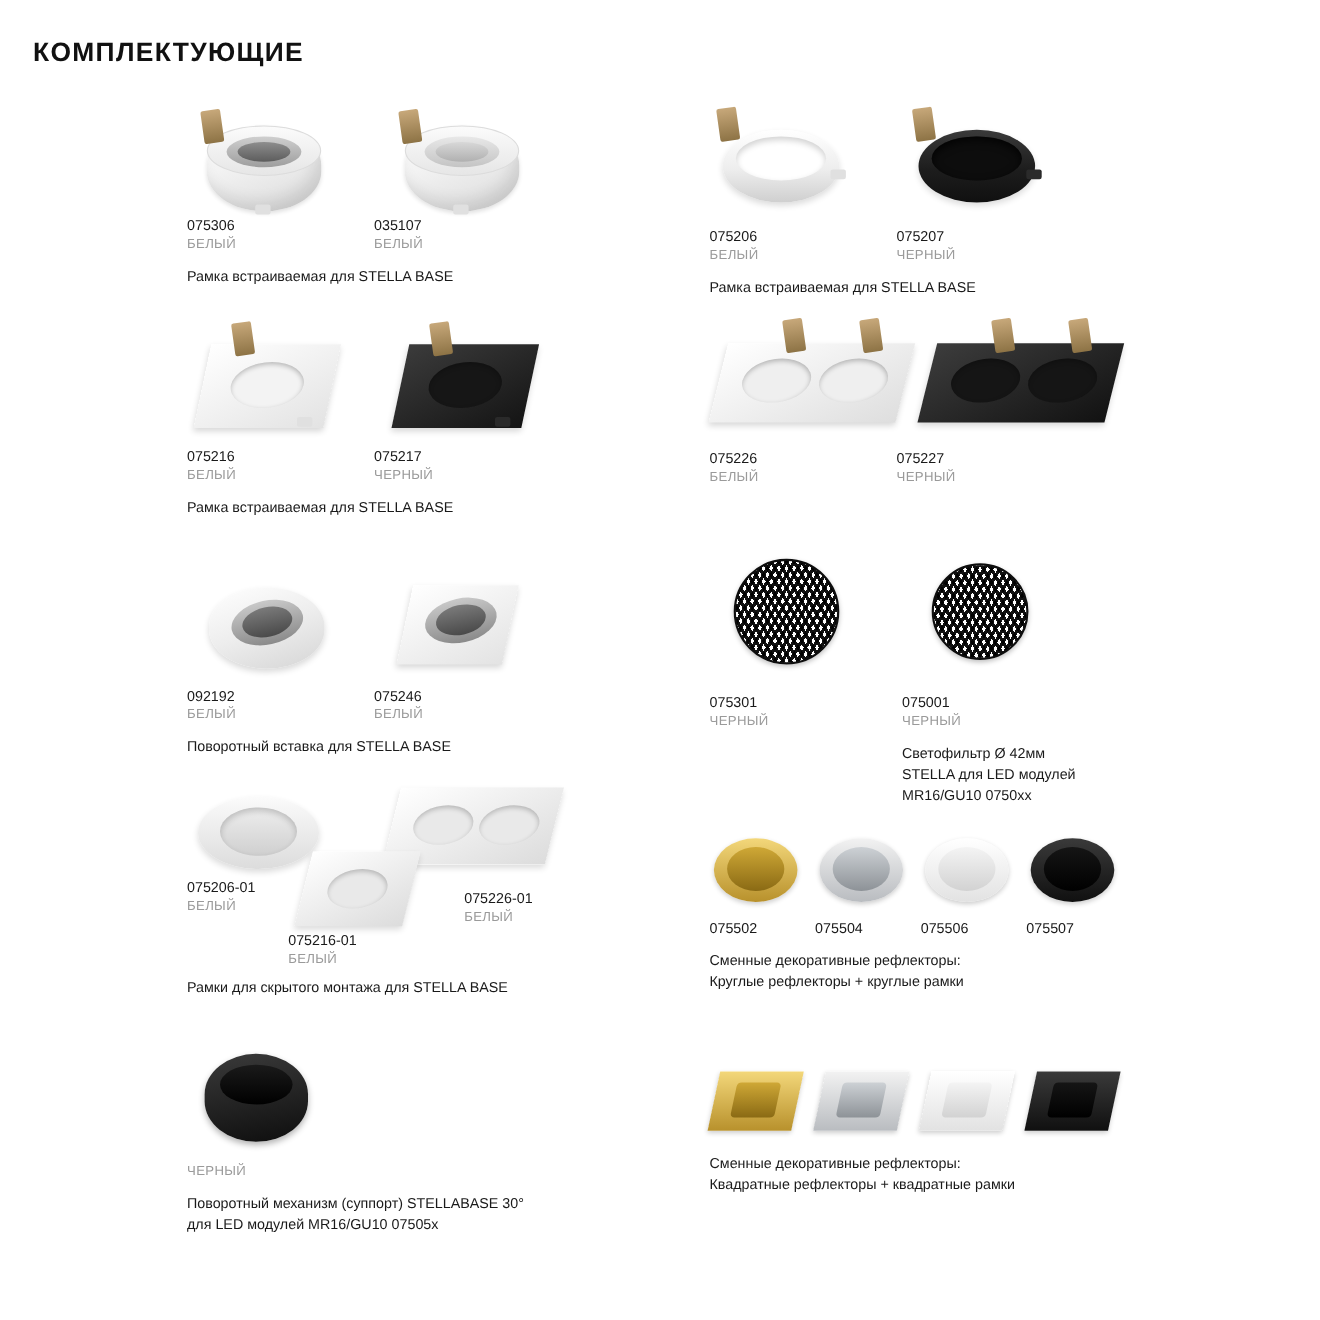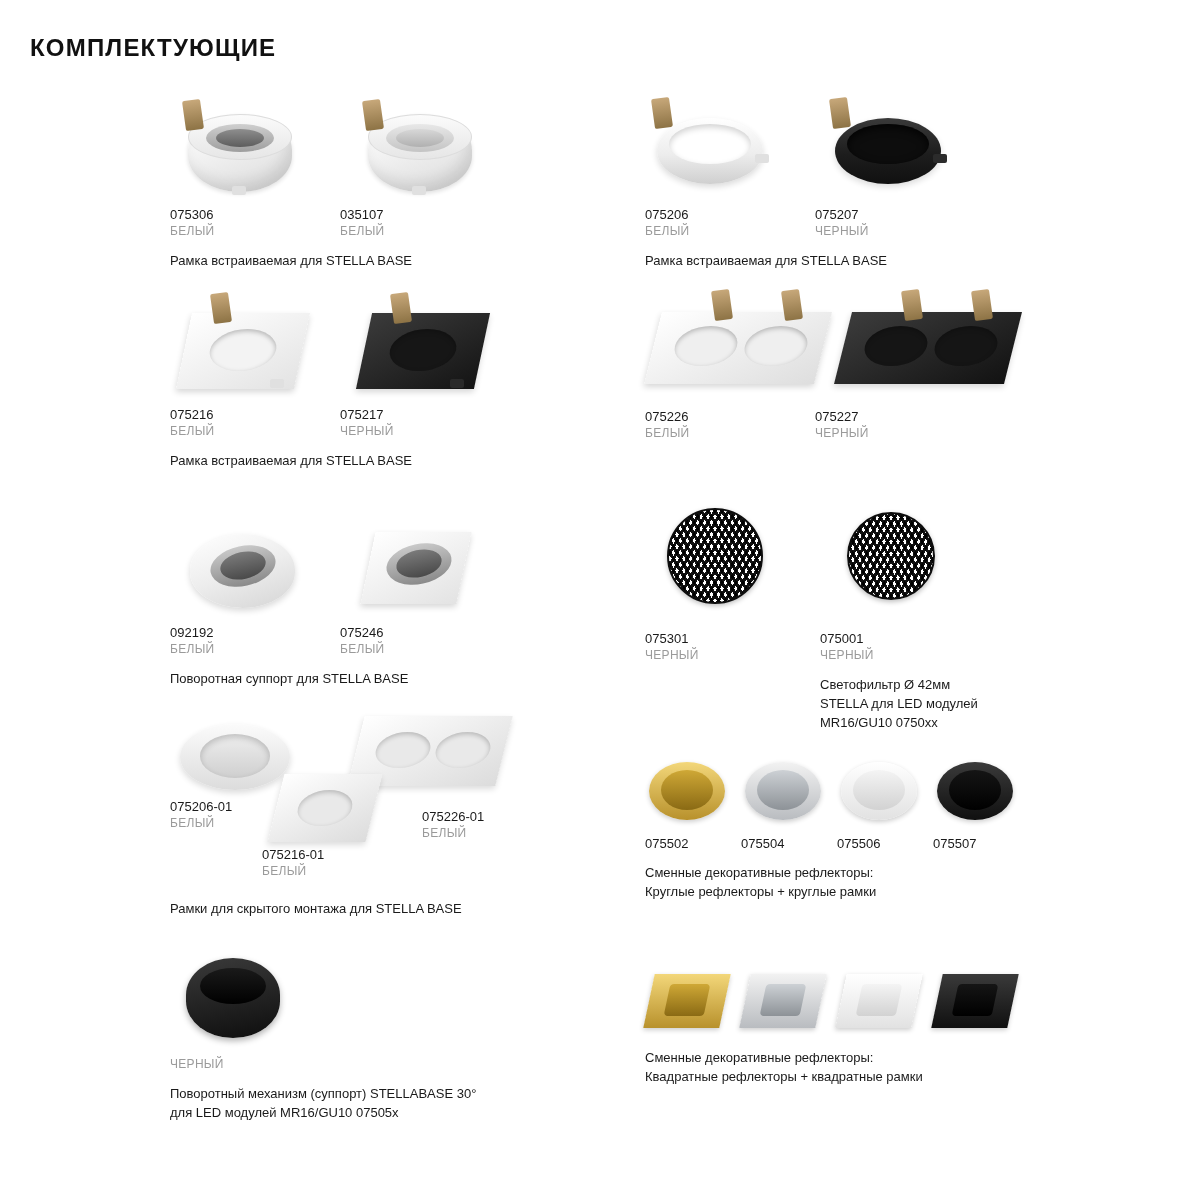--- a/index.html
+++ b/index.html
@@ -250,21 +250,21 @@
       </div>
       <div class="item art round-frame" style="margin-left:60px;">
         <div class="rf-body"></div>
           <div class="rf-rim"></div>
         <div class="rf-inner" style="background:linear-gradient(180deg,#e8e8e8,#c4c4c4);"></div>
         <div class="rf-inner2" style="background:linear-gradient(180deg,#d8d8d8,#b0b0b0);"></div>
         <div class="clip"></div>
         <div class="tab" style="left:52px;top:90px;"></div>
       </div>
     </div>
-    <div class="codes" style="margin-top:10px;">
+    <div class="codes" style="">
       <div class="code-col">
         <div class="code">075306</div>
         <div class="color">БЕЛЫЙ</div>
       </div>
       <div class="code-col">
         <div class="code">035107</div>
         <div class="color">БЕЛЫЙ</div>
       </div>
     </div>
     <div class="desc">Рамка встраиваемая для STELLA BASE</div>
@@ -314,21 +314,21 @@
     <div class="codes" style="margin-top:10px;">
       <div class="code-col">
         <div class="code">092192</div>
         <div class="color">БЕЛЫЙ</div>
       </div>
       <div class="code-col">
         <div class="code">075246</div>
         <div class="color">БЕЛЫЙ</div>
       </div>
     </div>
-    <div class="desc">Поворотная суппорт для STELLA BASE</div>
+    <div class="desc">Поворотный вставка для STELLA BASE</div>
   </div>
 
   <div class="block" style="height:232px;">
     <div style="position:relative;height:160px;">
       <div class="art hm-round" style="position:absolute;left:0px;top:0px;">
         <div class="hm-r-body"></div>
           <div class="hm-r-hole"></div>
       </div>
       <div class="art hm-dbl" style="position:absolute;left:180px;top:-6px;">
         <div class="hm-dbl-plate"></div>
@@ -346,21 +346,21 @@
       </div>
       <div style="position:absolute;left:92px;top:134px;">
         <div class="code">075216-01</div>
         <div class="color">БЕЛЫЙ</div>
       </div>
       <div style="position:absolute;left:252px;top:96px;">
         <div class="code">075226-01</div>
         <div class="color">БЕЛЫЙ</div>
       </div>
     </div>
-    <div class="desc" style="margin-top:27px;">Рамки для скрытого монтажа для STELLA BASE</div>
+    <div class="desc" style="margin-top:16px;">Рамки для скрытого монтажа для STELLA BASE</div>
   </div>
 
   <div class="block" style="height:180px;">
     <div style="height:112px;position:relative;">
       <div class="art supp" style="position:absolute;left:8px;top:0;">
         <div class="supp-body"></div>
           <div class="supp-in"></div>
       </div>
     </div>
     <div>

